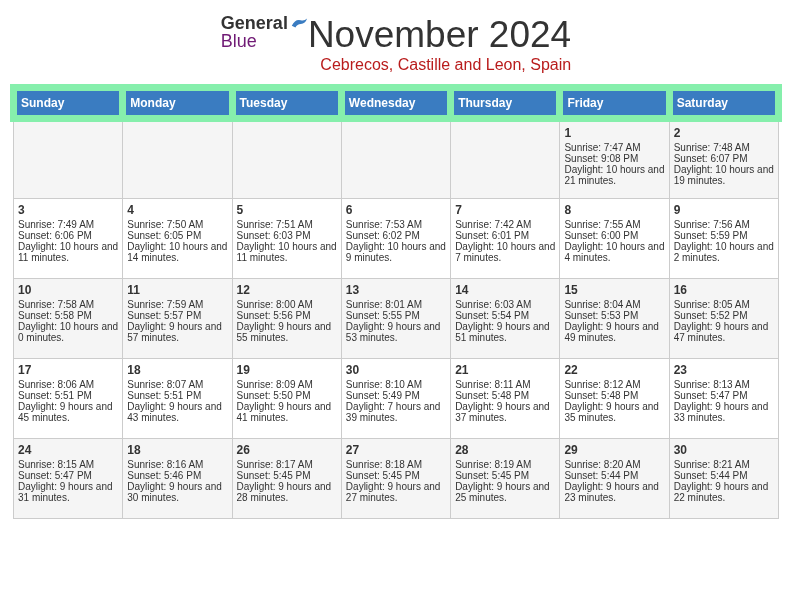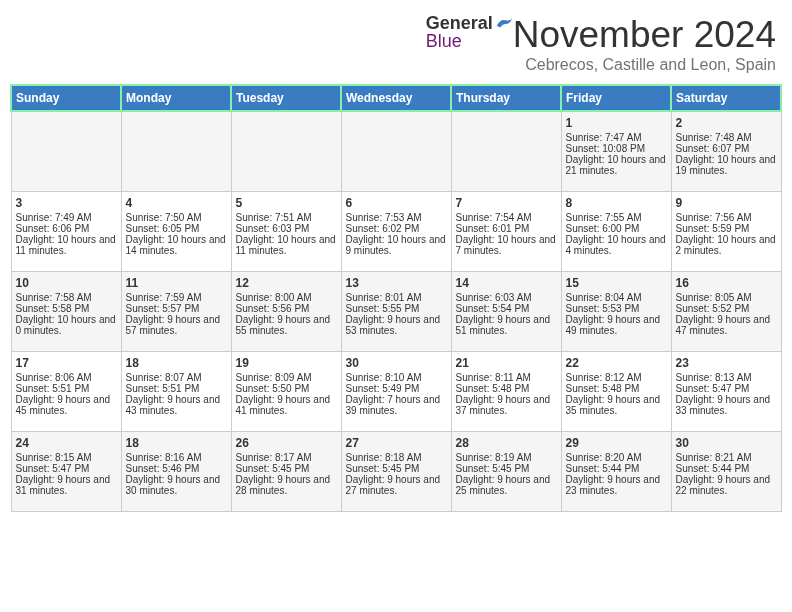--- a/index.html
+++ b/index.html
@@ -5,21 +5,21 @@
     * { box-sizing: border-box; margin: 0; padding: 0; }
     body {
       font-family: Arial, sans-serif;
       background: #fff;
       width: 792px;
       min-height: 612px;
       padding: 10px;
     }
     .header {
       display: flex;
-      justify-content: flex-end;
+      justify-content: center;
       align-items: flex-start;
       margin-bottom: 6px;
       padding: 4px 6px;
     }
     .logo {
       display: flex;
       flex-direction: column;
       align-items: flex-start;
     }
     .logo-general {
@@ -48,37 +48,37 @@
     .title-block {
       text-align: right;
     }
     .month-title {
       font-size: 37px;
       color: #333;
       font-weight: normal;
     }
     .location-title {
       font-size: 16px;
-      color: #737373;
+      color: #b91c1c;
     }
     .calendar {
       width: 100%;
       border-collapse: collapse;
       table-layout: fixed;
     }
     .calendar thead tr {
       background-color: #3a7cc1;
       color: #fff;
     }
     .calendar thead th {
       font-size: 12px;
       font-weight: bold;
       padding: 5px 4px;
       text-align: left;
-      border: 2px solid #86efac;
+      border: 7px solid #86efac;
     }
     .calendar tbody tr {
       border: 1px solid #ccc;
     }
     .calendar tbody td {
       vertical-align: top;
       border: 1px solid #ccc;
       padding: 4px 4px;
       font-size: 10px;
       color: #333;
@@ -134,21 +134,21 @@
   <tbody id="calendar-body">
   <tr>
         <td class="cell-empty"></td>
         <td class="cell-empty"></td>
         <td class="cell-empty"></td>
         <td class="cell-empty"></td>
         <td class="cell-empty"></td>
         <td>
           <span class="day-number">1</span>
           <div>Sunrise: 7:47 AM</div>
-          <div>Sunset: 10:08 PM</div>
+          <div>Sunset: 9:08 PM</div>
           <div>Daylight: 10 hours and 21 minutes.</div>
         </td>
         <td>
           <span class="day-number">2</span>
           <div>Sunrise: 7:48 AM</div>
           <div>Sunset: 6:07 PM</div>
           <div>Daylight: 10 hours and 19 minutes.</div>
         </td>
       </tr>
       <tr>
@@ -171,21 +171,21 @@
           <div>Daylight: 10 hours and 11 minutes.</div>
         </td>
         <td>
           <span class="day-number">6</span>
           <div>Sunrise: 7:53 AM</div>
           <div>Sunset: 6:02 PM</div>
           <div>Daylight: 10 hours and 9 minutes.</div>
         </td>
         <td>
           <span class="day-number">7</span>
-          <div>Sunrise: 7:54 AM</div>
+          <div>Sunrise: 7:42 AM</div>
           <div>Sunset: 6:01 PM</div>
           <div>Daylight: 10 hours and 7 minutes.</div>
         </td>
         <td>
           <span class="day-number">8</span>
           <div>Sunrise: 7:55 AM</div>
           <div>Sunset: 6:00 PM</div>
           <div>Daylight: 10 hours and 4 minutes.</div>
         </td>
         <td>

